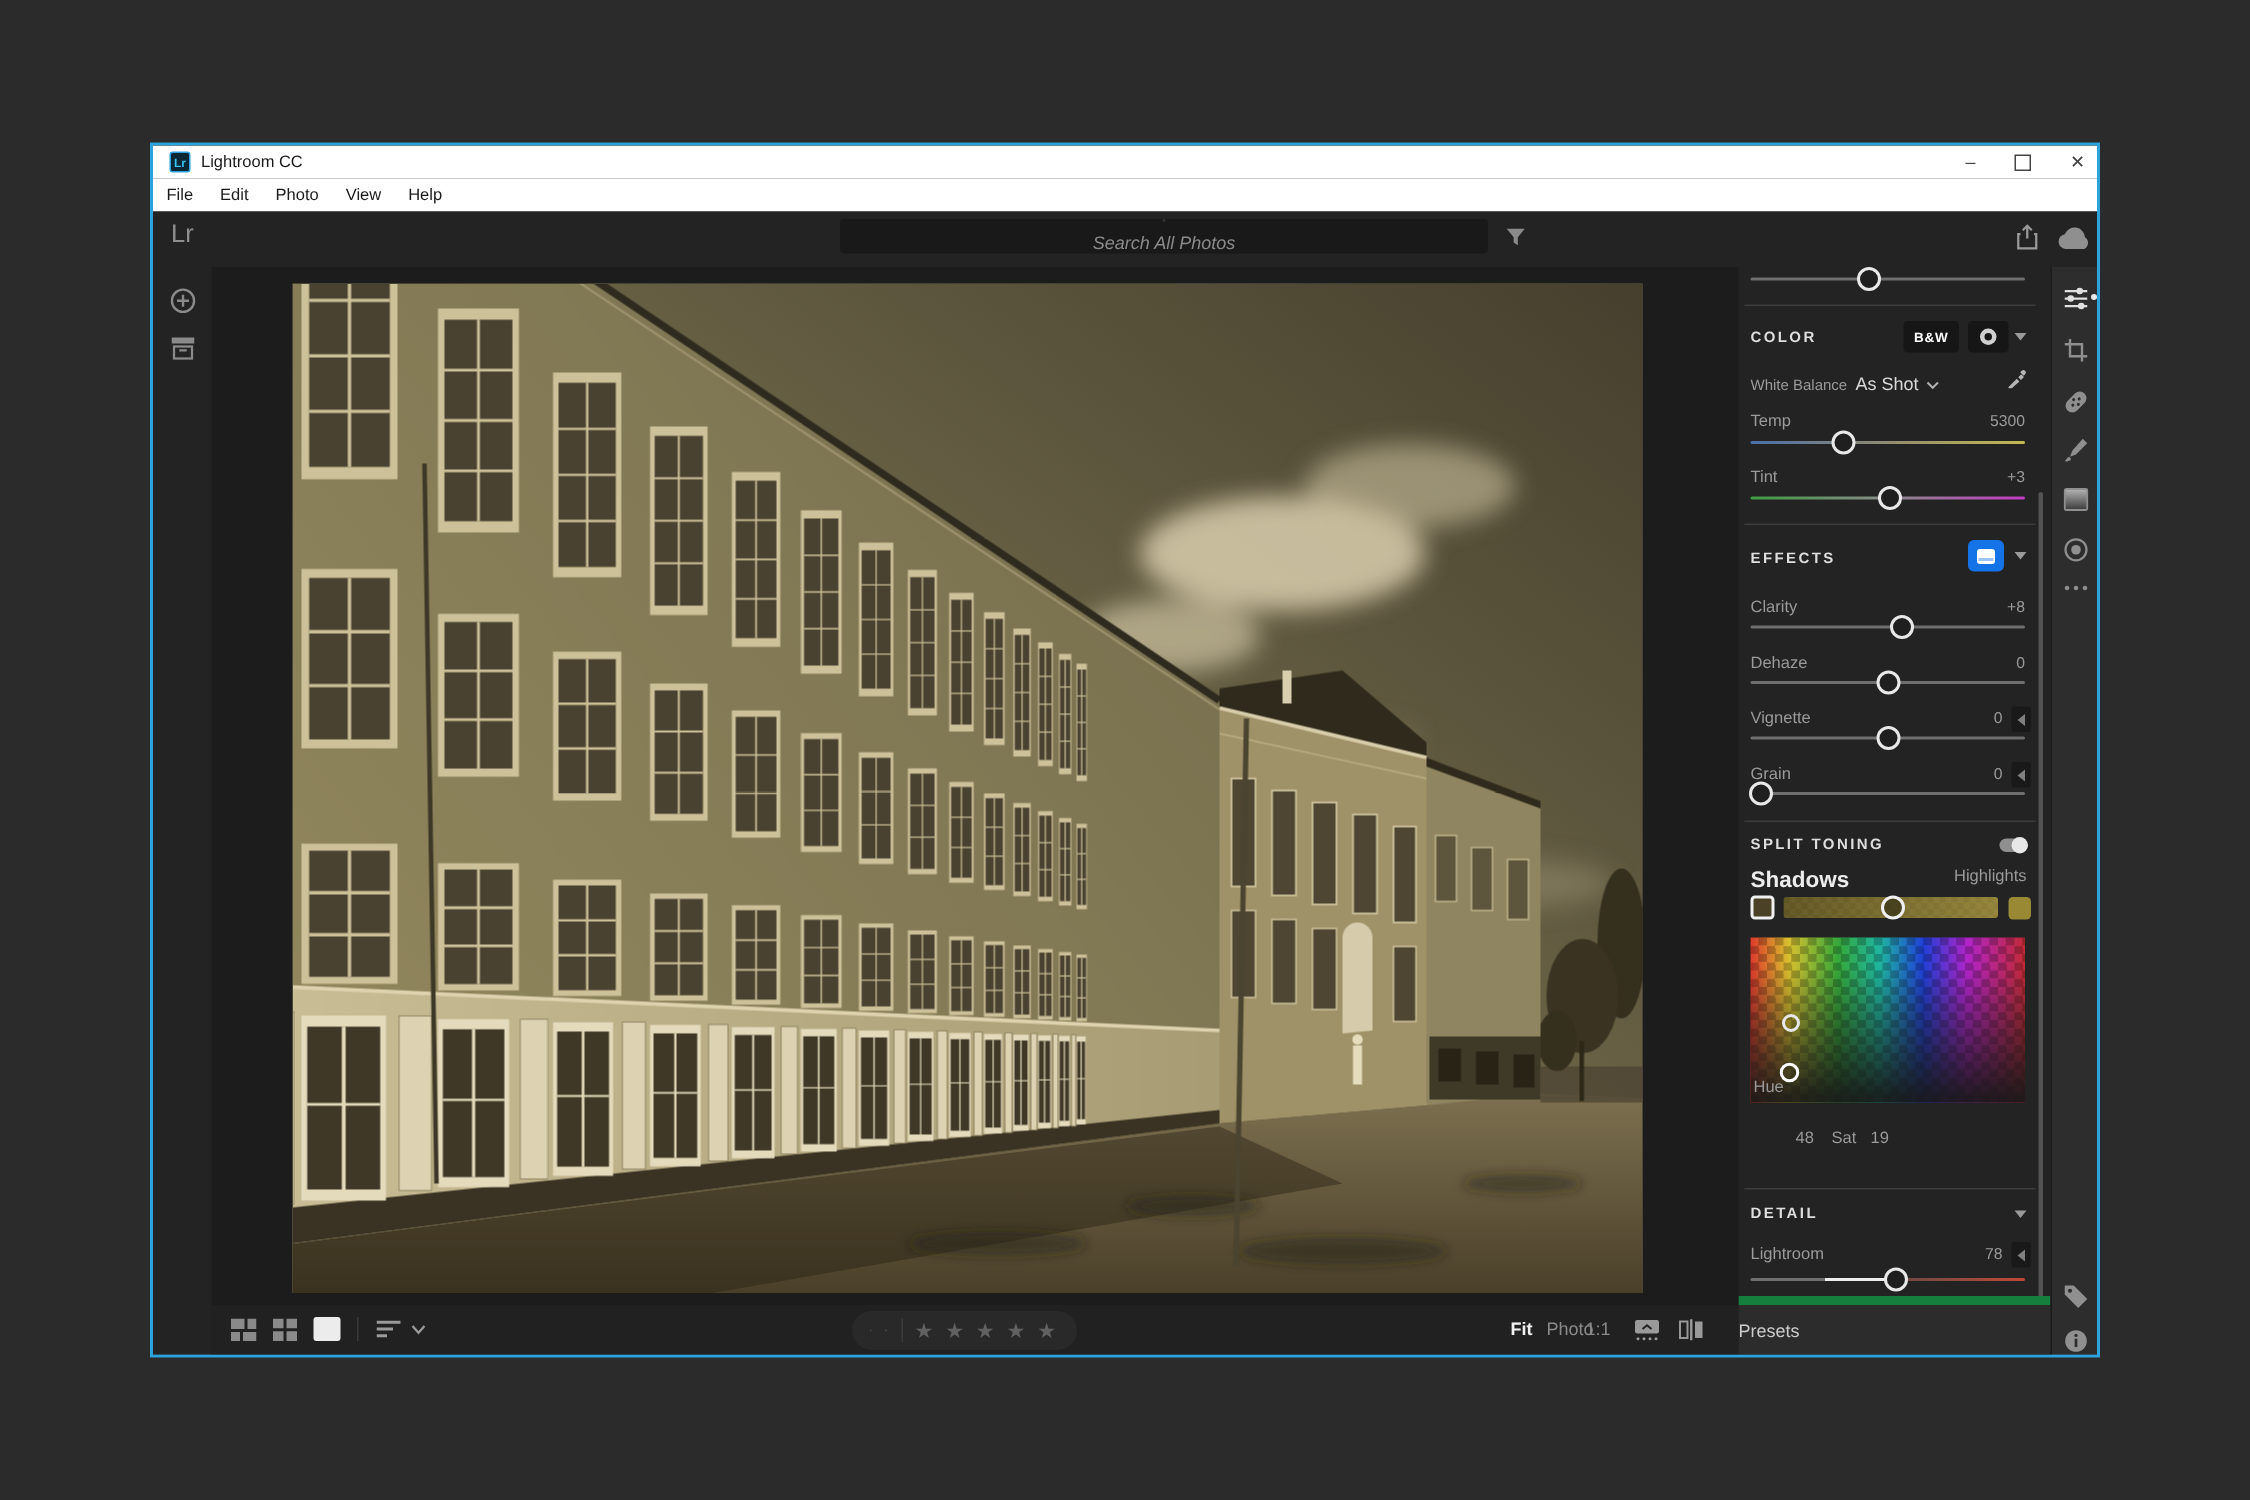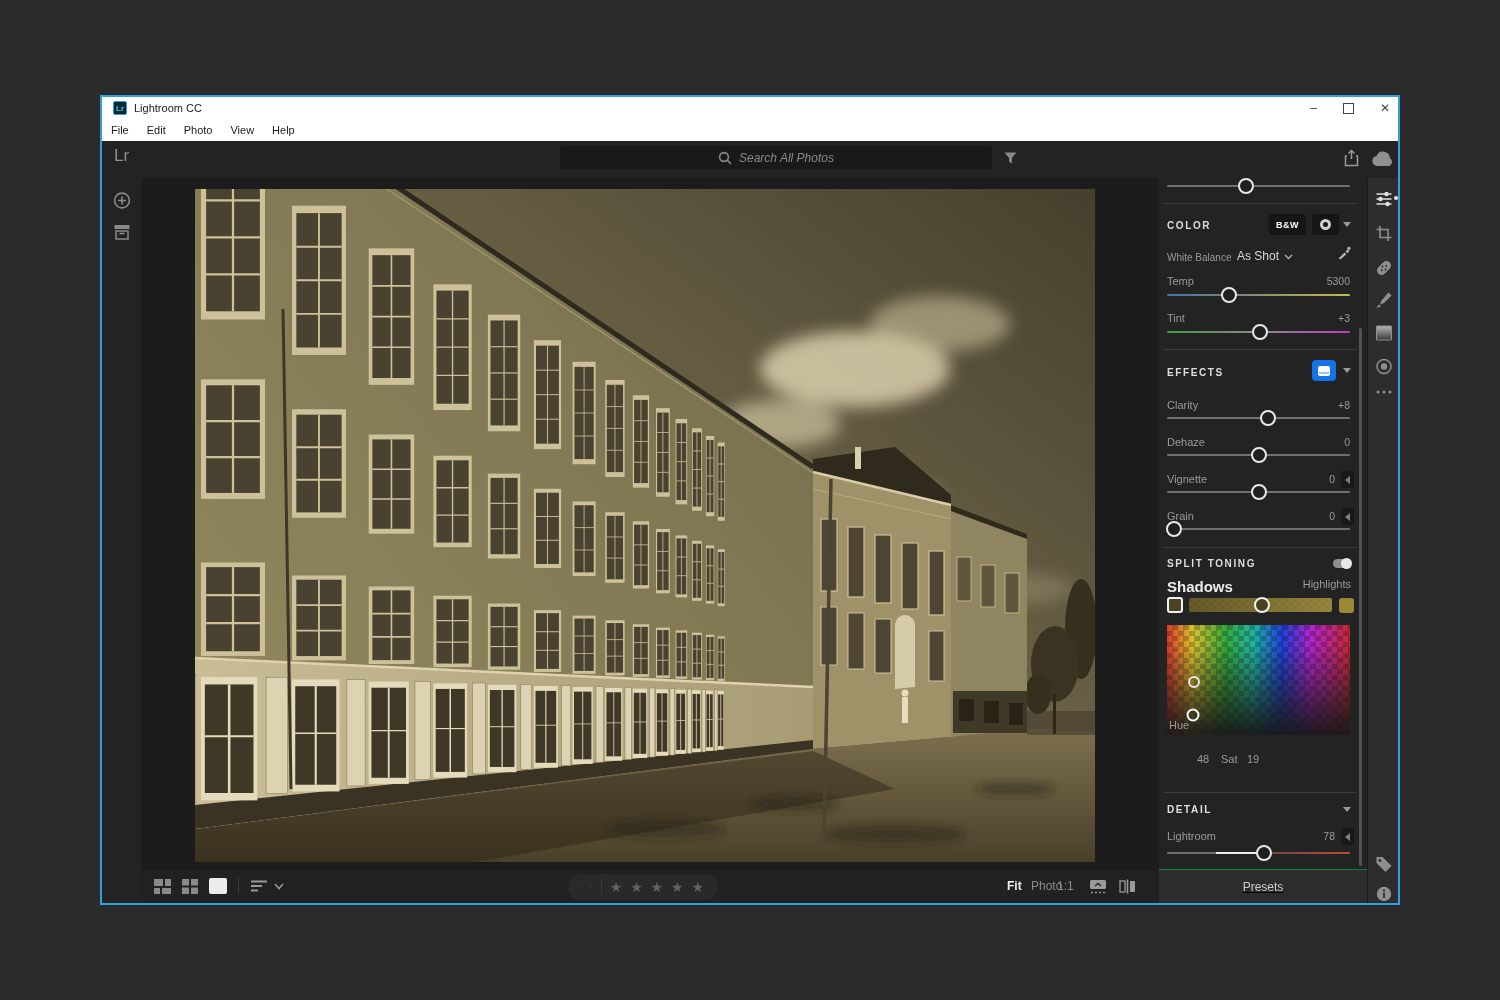--- a/index.html
+++ b/index.html
@@ -8,21 +8,21 @@
   .window{position:absolute;left:100px;top:95px;width:1300px;height:810px;border:2px solid #2ba3dd;box-sizing:border-box;background:#232323;overflow:hidden;}
   .titlebar{position:absolute;left:0;top:0;width:100%;height:22px;background:#ffffff;display:flex;align-items:center;}
   .lr-appicon{width:14px;height:14px;margin-left:11px;background:#0b2733;border:1px solid #2fa3e0;border-radius:2px;color:#31c5f0;font-size:8px;font-weight:bold;display:flex;align-items:center;justify-content:center;box-sizing:border-box;}
   .title-text{margin-left:7px;font-size:11px;color:#1a1a1a;}
   .wctrls{position:absolute;right:8px;top:0;height:22px;display:flex;align-items:center;gap:26px;color:#444;font-size:12px;}
   .wc-max{width:9px;height:9px;border:1.5px solid #444;}
   .menubar{position:absolute;left:0;top:22px;width:100%;height:22px;background:#ffffff;display:flex;align-items:center;gap:0;}
   .menu-item{font-size:11px;color:#1a1a1a;padding:0 9px;}
   .appbar{position:absolute;left:0;top:44px;width:100%;height:37px;background:#232323;}
   .lr-logo{position:absolute;left:12px;top:5px;font-size:17px;color:#8f8f8f;}
-  .searchbox{position:absolute;left:458px;top:5px;width:432px;height:23px;background:#191919;border-radius:3px;display:flex;align-items:center;justify-content:center;gap:7px;}
+  .searchbox{position:absolute;left:458px;top:5px;width:432px;height:23px;background:#191919;border-radius:3px;display:flex;align-items:center;justify-content:center;gap:7px;flex-direction:column;}
   .searchbox .ph{font-size:12px;font-style:italic;color:#8a8a8a;}
   .body{position:absolute;left:0;top:81px;width:1296px;height:725px;}
   .leftrail{position:absolute;left:0;top:0;width:39px;height:100%;background:#232323;}
   .canvas{position:absolute;left:39px;top:0;width:1018px;height:100%;background:#1c1c1c;}
   .photo{position:absolute;left:54px;top:11px;width:900px;height:673px;background:#6d6548;overflow:hidden;}
   .photo svg{display:block;}
   .canvas-toolbar{position:absolute;left:0;bottom:0;width:100%;height:33px;background:#212121;}
   .rightpanel{position:absolute;left:1057px;top:0;width:208px;height:100%;background:#232323;overflow:hidden;}
   .rightrail{position:absolute;left:1265px;top:0;width:31px;height:100%;background:#2d2d2d;border-left:1px solid #1a1a1a;}
   .divider{position:absolute;left:4px;right:10px;height:1px;background:#3c3c3c;}
@@ -45,21 +45,21 @@
   .fx-glyph{width:12px;height:10px;background:#fff;border-radius:2px;position:relative;}
   .fx-glyph:after{content:"";position:absolute;left:1px;right:1px;bottom:2px;height:1.5px;background:#9cc4f4;}
   .tgl{position:absolute;width:18px;height:9px;background:#8f8f8f;border-radius:5px;}
   .tgl b{position:absolute;right:-1px;top:-1px;width:11px;height:11px;background:#e8e8e8;border-radius:50%;}
   .swatch{position:absolute;box-sizing:border-box;border-radius:3px;}
   .bal-track{position:absolute;height:14px;border-radius:2px;background-image:linear-gradient(90deg,rgba(98,87,36,0.8),rgba(158,142,62,0.8)),repeating-conic-gradient(#77693a 0% 25%,#564d26 0% 50%);background-size:100% 100%,8px 8px;}
   .bal-handle{position:absolute;top:50%;width:12px;height:12px;border:2px solid #f0f0f0;border-radius:50%;background:rgba(40,36,18,.6);transform:translate(-50%,-50%);box-sizing:content-box;}
   .picker{position:absolute;background-image:linear-gradient(to bottom,rgba(24,24,24,0) 18%,rgba(24,24,24,0.92) 96%),repeating-conic-gradient(rgba(0,0,0,0.22) 0% 25%,rgba(0,0,0,0) 0% 50%),linear-gradient(90deg,#dd3a2c,#d8c02e 14%,#35a83a 32%,#1fb5a0 47%,#2040d8 63%,#b024c8 79%,#c22a36 100%);background-size:100% 100%,11px 11px,100% 100%;}
   .pick-h{position:absolute;border-radius:50%;background:transparent;transform:translate(-50%,-50%);box-sizing:content-box;}
   .scrollthumb{position:absolute;width:3px;border-radius:2px;background:#535353;}
-  .presetsbar{position:absolute;left:0;bottom:0;width:100%;height:33px;background:#2c2c2c;border-top:1px solid #15803d;display:flex;align-items:center;justify-content:center;text-decoration:underline;}
+  .presetsbar{position:absolute;left:0;bottom:0;width:100%;height:33px;background:#2c2c2c;border-top:6px solid #15803d;display:flex;align-items:center;justify-content:flex-start;}
   .presets-lbl{font-size:12px;color:#cccccc;}
   .railicon{position:absolute;left:50%;transform:translateX(-50%);}
   .zoomtxt{font-size:12px;color:#8a8a8a;}
   .zoomtxt.active{color:#f0f0f0;font-weight:bold;}
   .pill{position:absolute;height:26px;background:#292929;border-radius:13px;display:flex;align-items:center;}
   .stars{font-size:14px;color:#616161;letter-spacing:2px;white-space:nowrap;}
   .vdiv{width:1px;height:16px;background:#3a3a3a;}
 </style>
 </head>
 <body>

